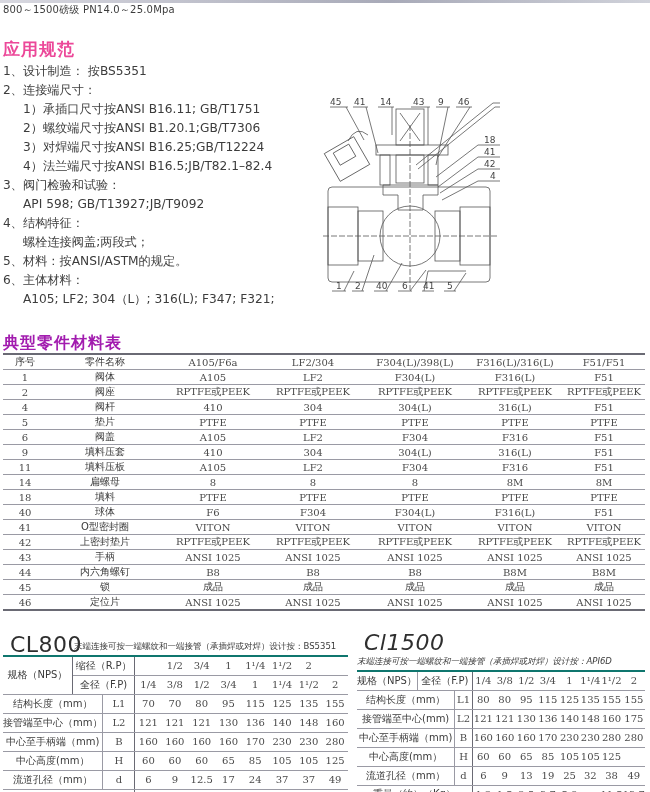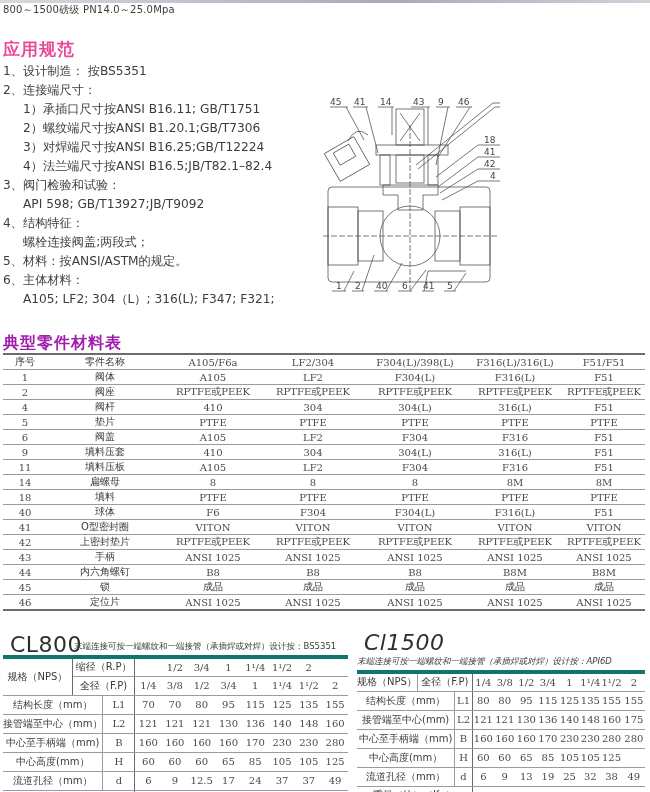--- a/index.html
+++ b/index.html
@@ -25,21 +25,21 @@
   .mat-table td, .mat-table th { height: 14.9px; text-align: center; border-bottom: 1px solid #9a9aa4; font-weight: normal; padding: 0; white-space: nowrap; }
   .mat-table thead tr { border-top: 2px solid #6a6a74; }
   .mat-table tbody tr:last-child td { border-bottom: 2px solid #6a6a74; }
   .mat-table .cjk { font-family: "DejaVu Sans", sans-serif; font-size: 10px; color: #3a3a3a; }
 
   .dim-title-big { position: absolute; font-family: "DejaVu Sans", sans-serif; font-size: 22px; color: #2e2e2e; letter-spacing: 0.5px; margin-left: 7px; }
   .dim-note { position: absolute; font-size: 8.5px; color: #3a3a3a; white-space: nowrap; }
 
   .dim-table { position: absolute; font-size: 10px; }
   .dim-table td { height: 19px; text-align: center; border-bottom: 1px solid #9a9aa4; padding: 0; white-space: nowrap; }
-  .dim-table tr:first-child td { border-top: 4px solid #0f766e; margin-top: 48px; }
+  .dim-table tr:first-child td { border-top: 2px solid #0f766e; margin-top: 48px; }
   .dim-table tr:last-child td { border-bottom: 2px solid #6a6a74; }
   .dim-table .lbl { font-family: "DejaVu Sans", sans-serif; font-size: 10px; color: #3a3a3a; }
   .dim-table .sym { border-left: 1px solid #9a9aa4; border-right: 1px solid #6a6a74; }
   .dim-table .vr { border-right: 1px solid #6a6a74; }
   .dim-table .vl { border-left: 1px solid #9a9aa4; }
 
   #cl800 { left: 3px; top: 655px; width: 345px; }
   #cl1500 { left: 357px; top: 670px; width: 288px; }
 </style>
 </head>

